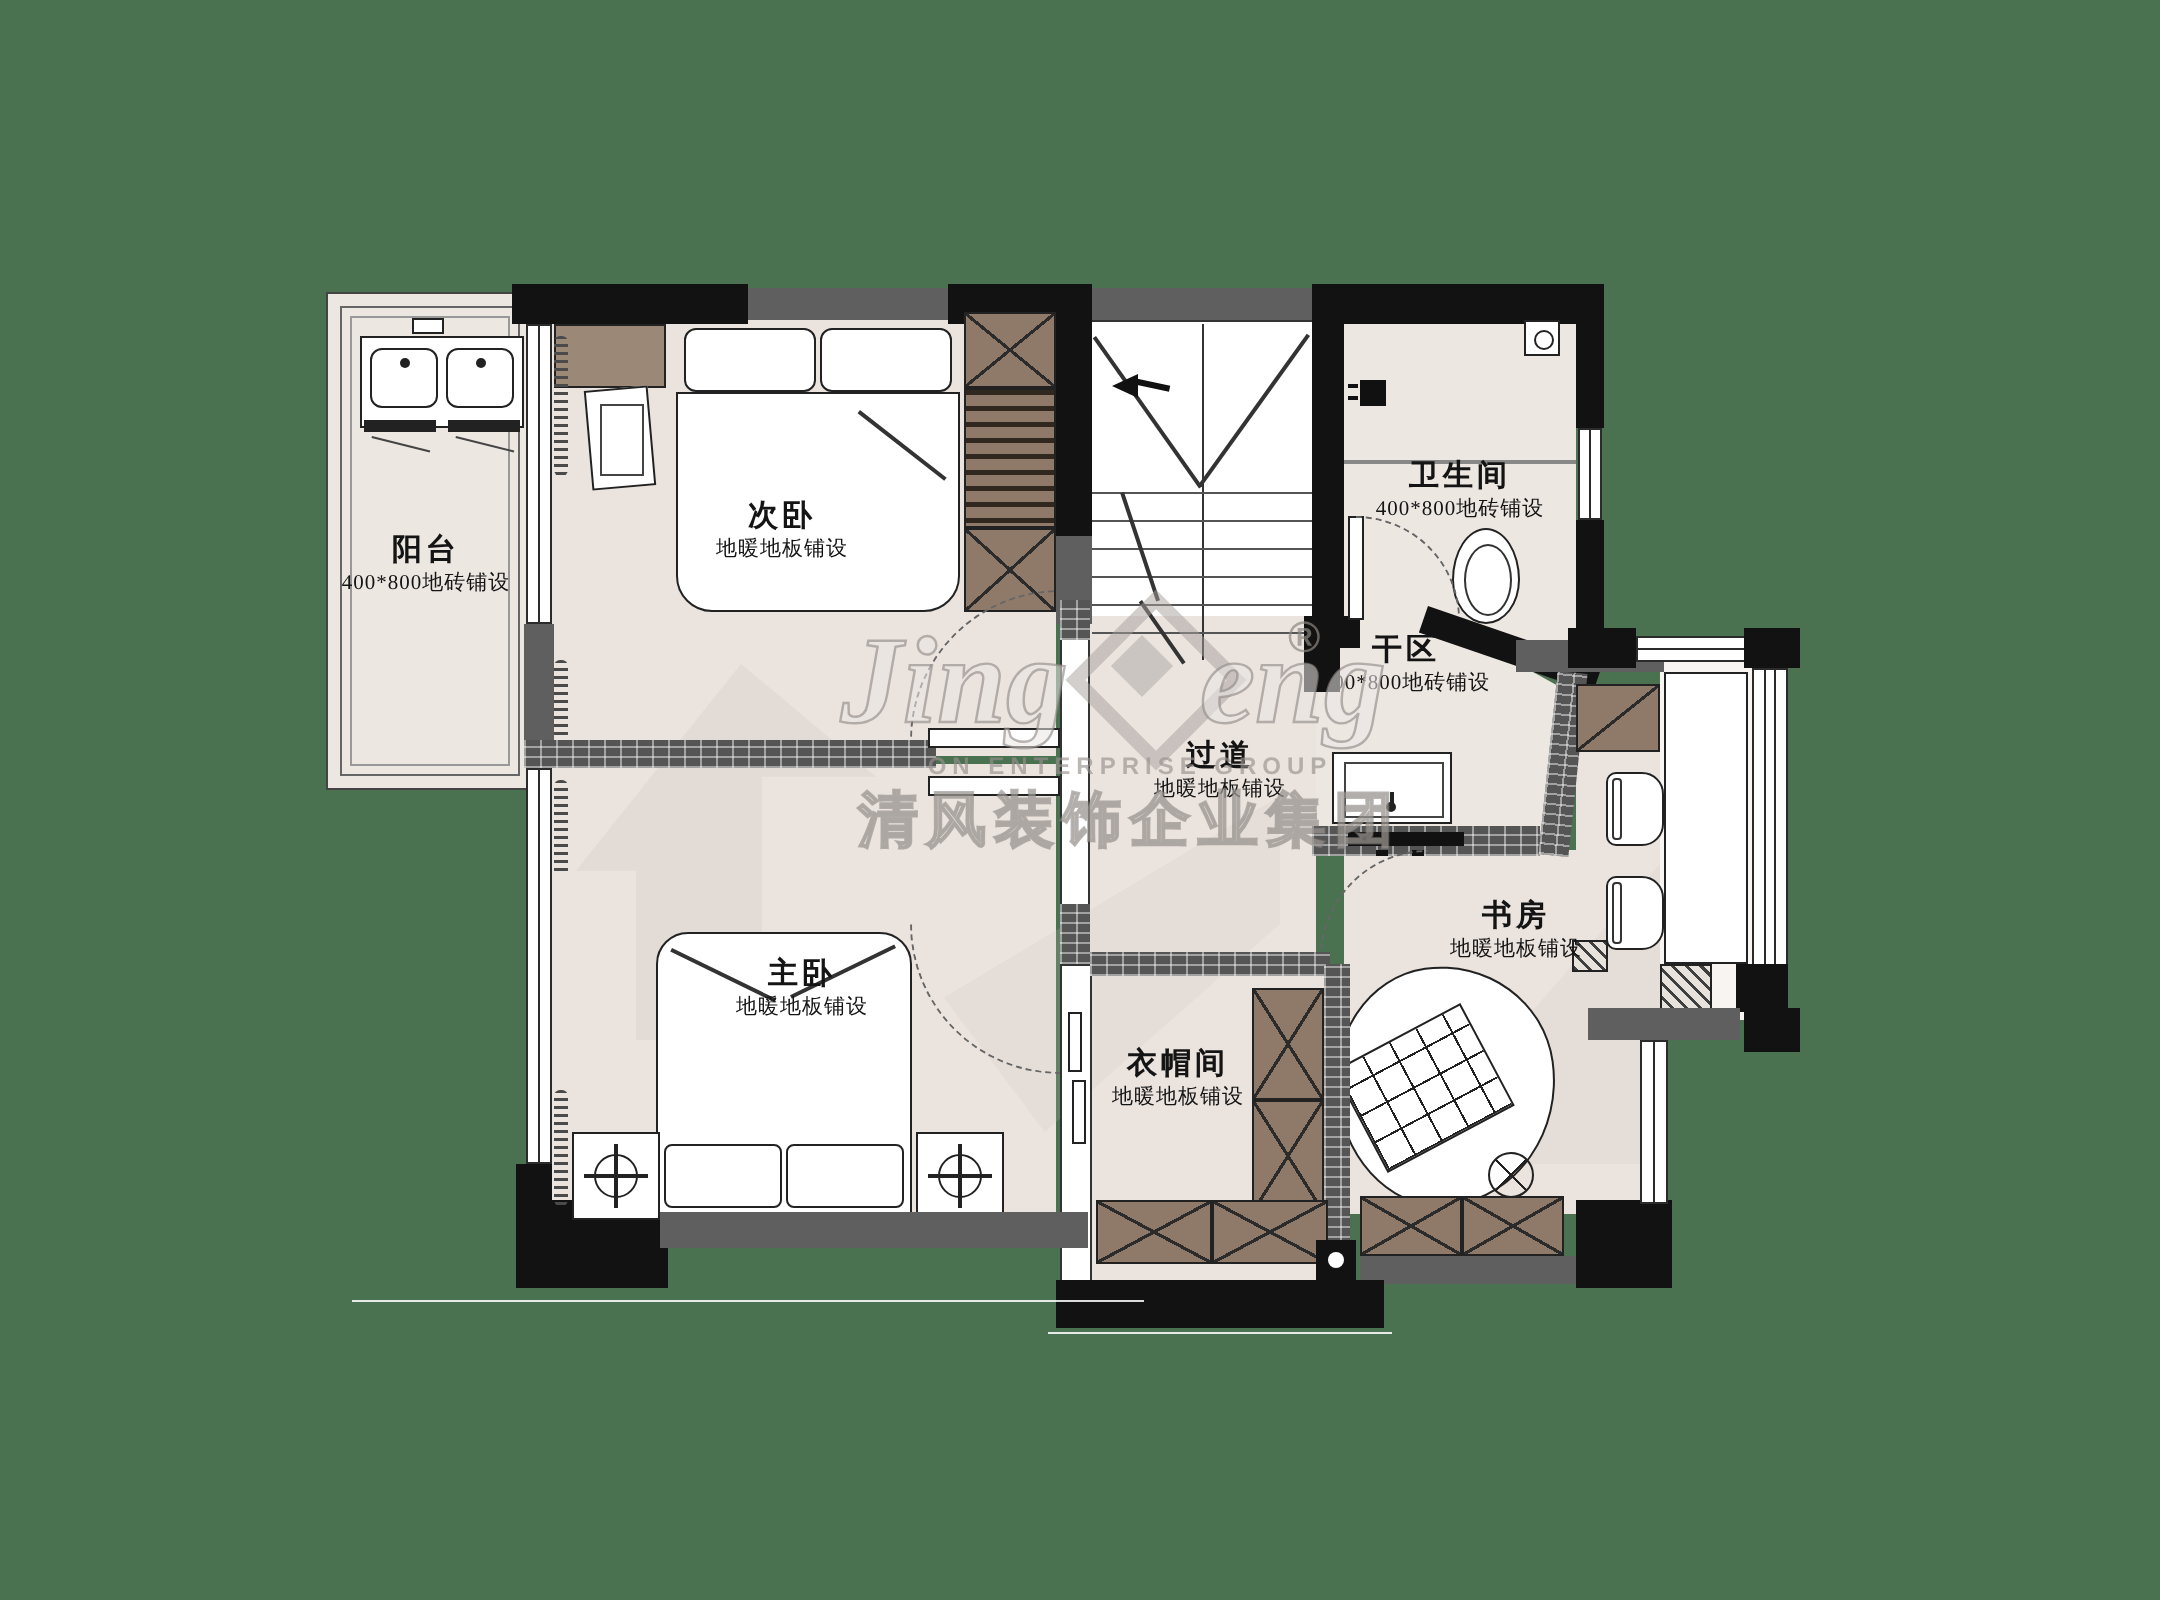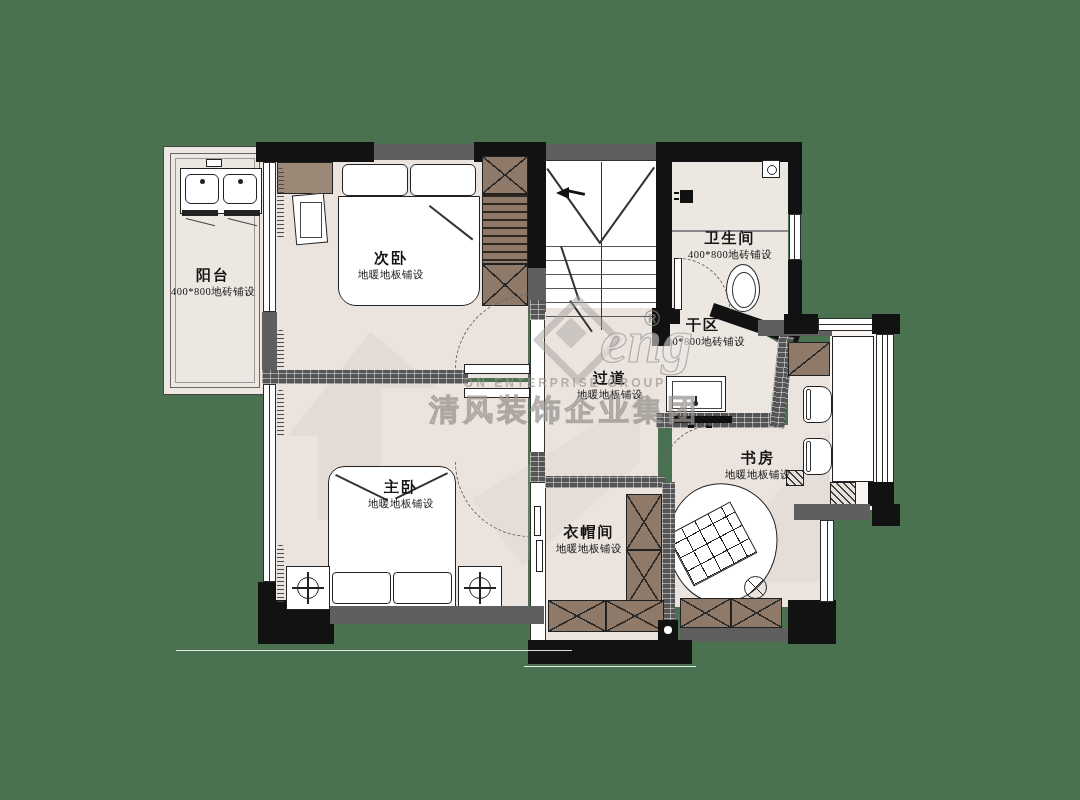--- a/index.html
+++ b/index.html
@@ -253,20 +253,21 @@
   </div>
   <div class="rlabel" style="left:401px;top:494px">
     <div class="nm">主卧</div>
     <div class="fin">地暖地板铺设</div>
   </div>
   <div class="rlabel" style="left:589px;top:539px">
     <div class="nm">衣帽间</div>
     <div class="fin">地暖地板铺设</div>
   </div>
 
+  <div class="wm wm-script" style="left:402px;top:306px;width:132px;text-align:right">Jing</div>
   <div class="abs" style="left:546px;top:308px;width:50px;height:50px;border:7px solid rgba(165,160,156,.5);transform:rotate(45deg);z-index:60;pointer-events:none"></div>
   <div class="abs" style="left:560px;top:322px;width:22px;height:22px;background:rgba(165,160,156,.45);transform:rotate(45deg);z-index:60;pointer-events:none"></div>
   <div class="wm wm-script" style="left:600px;top:306px;width:120px">eng</div>
   <div class="wm" style="left:644px;top:306px;font-size:22px;color:rgba(140,135,130,.7);font-weight:700">®</div>
   <div class="wm wm-en" style="left:420px;top:376px;width:290px">ON ENTERPRISE GROUP</div>
   <div class="wm wm-cn" style="left:410px;top:390px;width:310px">清风装饰企业集团</div>
 
 </div>
 
 </body></html>

